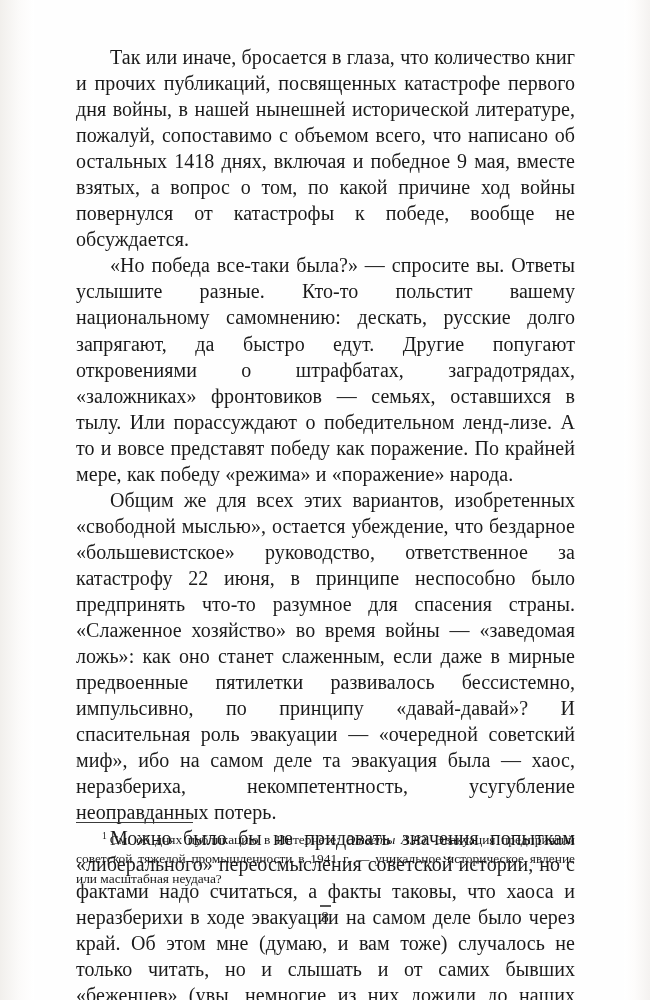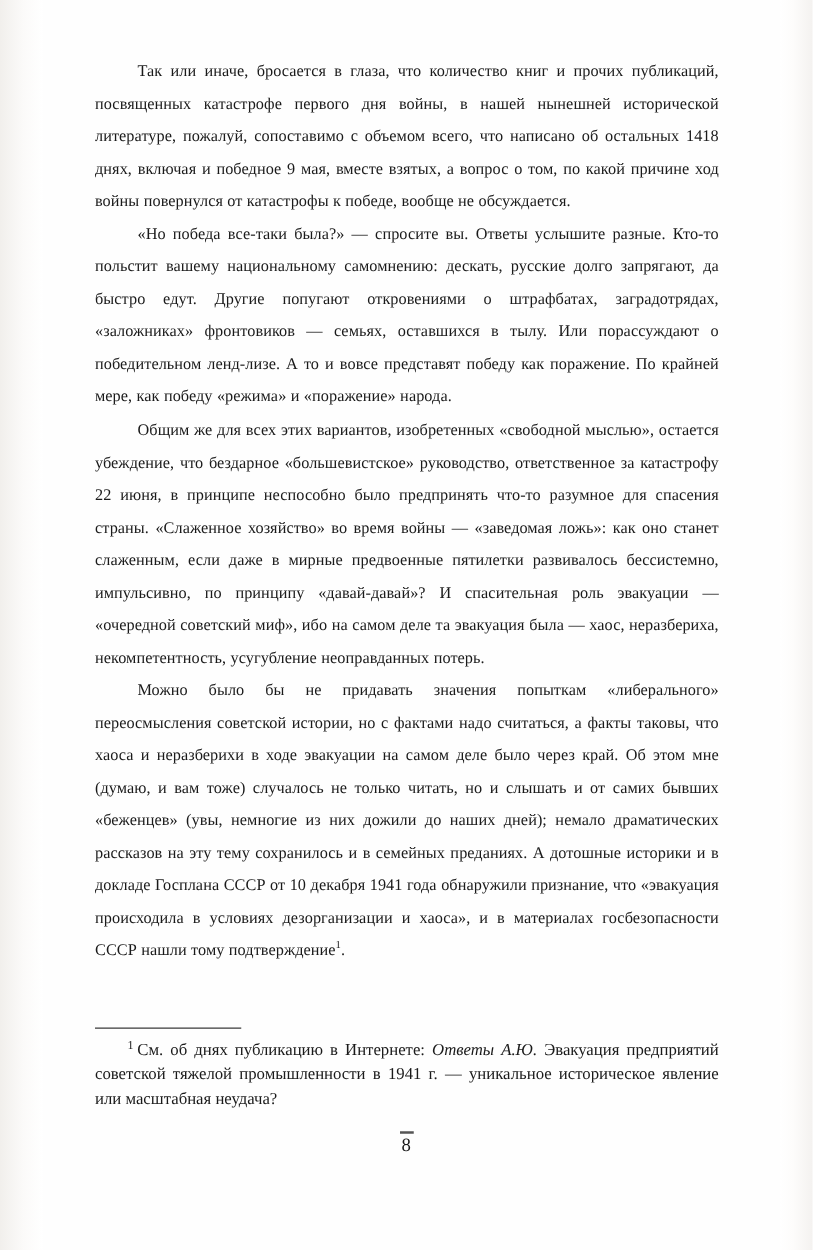--- a/index.html
+++ b/index.html
@@ -45,21 +45,21 @@
     position: absolute;
     left: 76px;
     top: 44px;
     width: 499px;
   }
 
   p.para {
     margin: 0;
     text-align: justify;
     text-indent: 34px;
-    font-size: 13px;
+    font-size: 20px;
     line-height: 26.05px;
     letter-spacing: 0.05px;
     word-spacing: 0.2px;
     hyphens: manual;
   }
 
   sup.fn-ref {
     font-size: 0.66em;
     vertical-align: super;
     line-height: 0;

